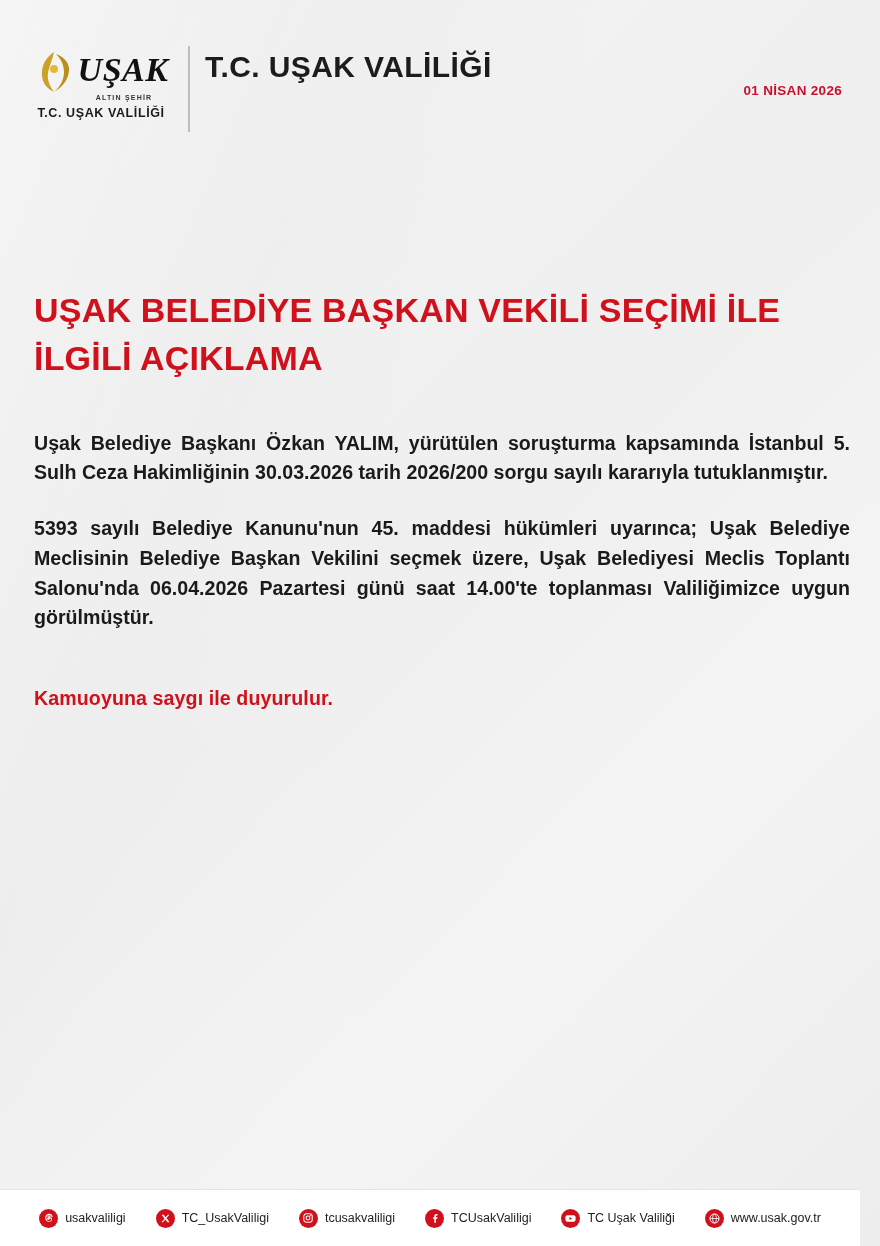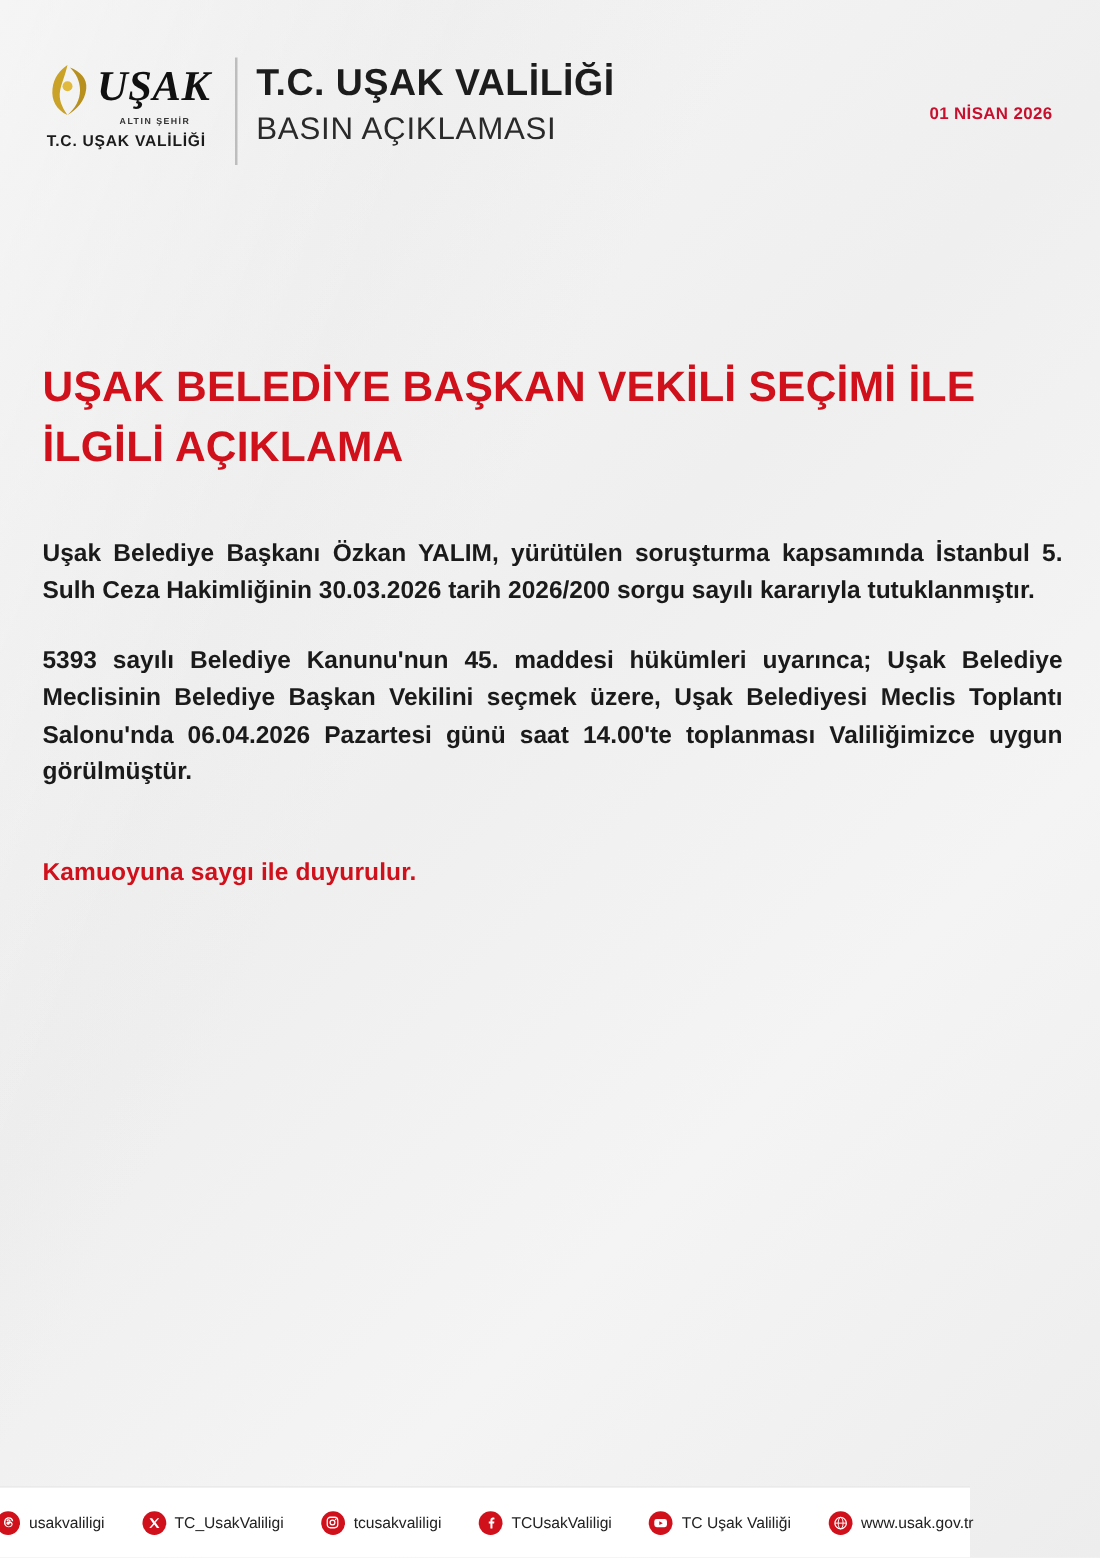--- a/index.html
+++ b/index.html
@@ -149,21 +149,21 @@
     font-weight: bold;
     color: #d0111b;
     letter-spacing: 0.1px;
   }
 
   
   .footer {
     position: absolute;
     left: 0;
     bottom: 0;
-    width: 776px;
+    width: 860px;
     height: 56px;
     background: #ffffff;
     border-top: 1px solid #e4e4e4;
     display: flex;
     align-items: center;
     justify-content: center;
     gap: 30px;
   }
   .social {
     display: flex;
@@ -205,21 +205,20 @@
           </svg>
         </span>
         <span class="logo-word">UŞAK</span>
       </div>
       <div class="logo-sub-small">ALTIN ŞEHİR</div>
       <div class="logo-sub">T.C. UŞAK VALİLİĞİ</div>
     </div>
 
     <div class="title-block">
       <div class="title-main">T.C. UŞAK VALİLİĞİ</div>
-      <div class="title-sub">BASIN AÇIKLAMASI</div>
     </div>
 
     <div class="date">01 NİSAN 2026</div>
   </div>
 
   <div class="content">
     <h1 class="headline">UŞAK BELEDİYE BAŞKAN VEKİLİ SEÇİMİ İLE İLGİLİ AÇIKLAMA</h1>
 
     <p class="para">Uşak Belediye Başkanı Özkan YALIM, yürütülen soruşturma kapsamında İstanbul 5. Sulh Ceza Hakimliğinin 30.03.2026 tarih 2026/200 sorgu sayılı kararıyla tutuklanmıştır.</p>
     <p class="para">5393 sayılı Belediye Kanunu'nun 45. maddesi hükümleri uyarınca; Uşak Belediye Meclisinin Belediye Başkan Vekilini seçmek üzere, Uşak Belediyesi Meclis Toplantı Salonu'nda 06.04.2026 Pazartesi günü saat 14.00'te toplanması Valiliğimizce uygun görülmüştür.</p>

